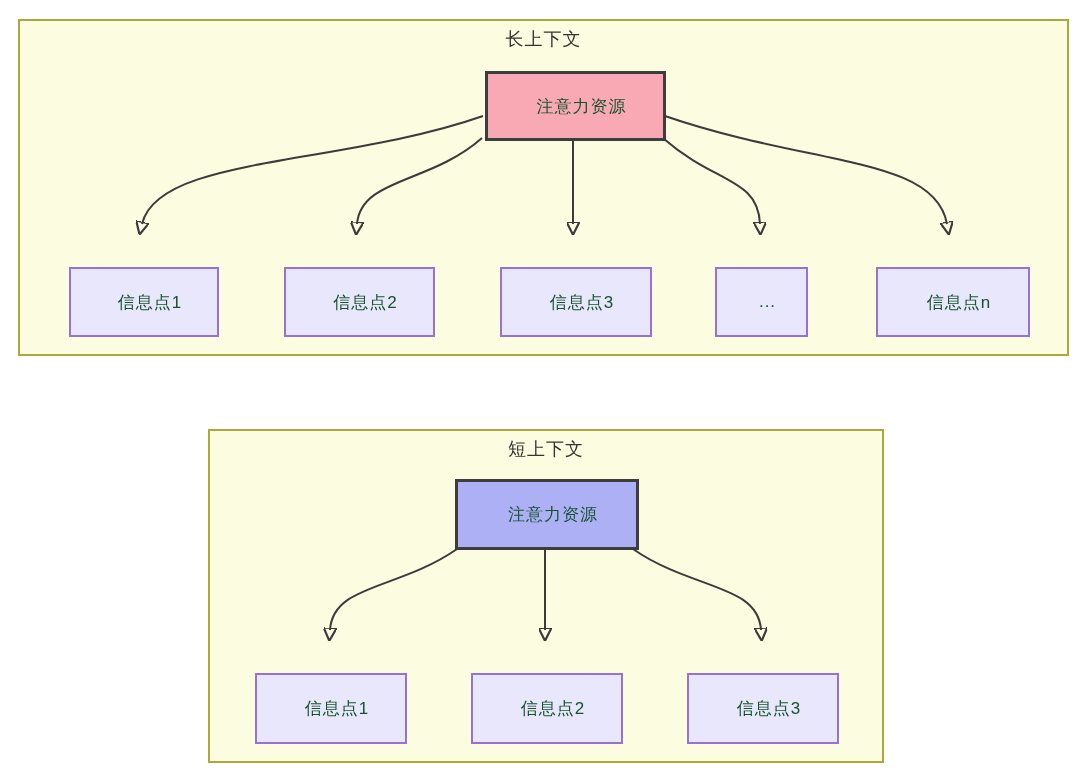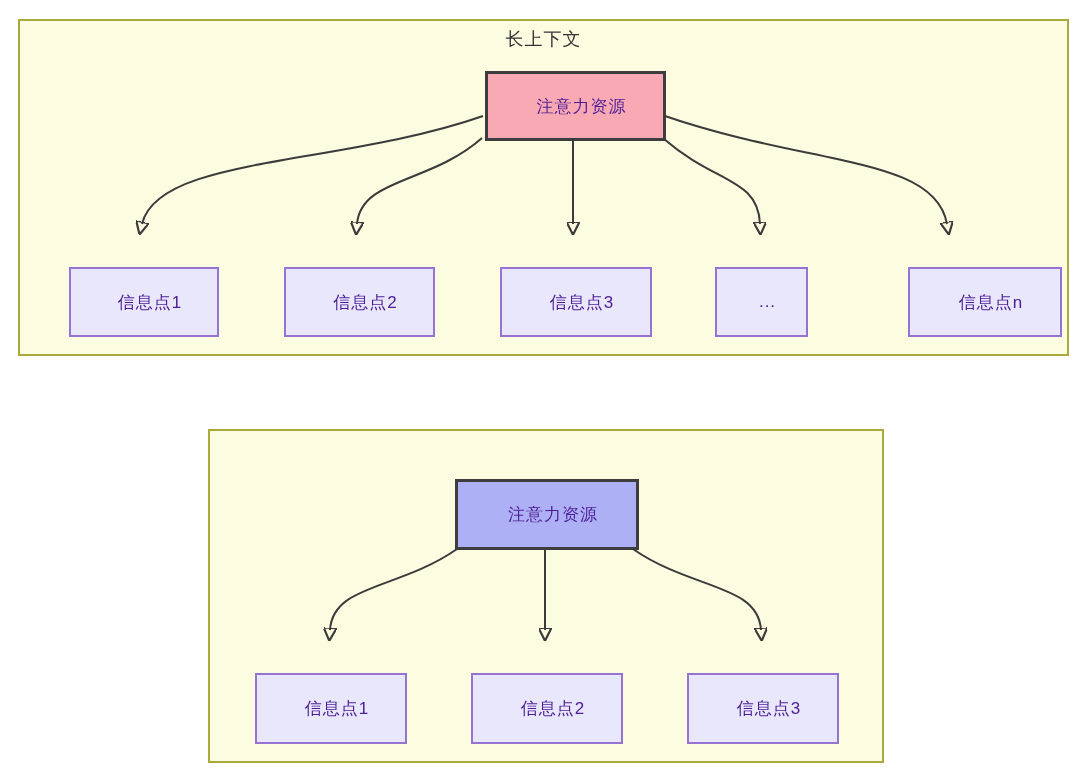--- a/index.html
+++ b/index.html
@@ -32,40 +32,40 @@
     color: #333333;
     letter-spacing: 1px;
   }
   .node {
     position: absolute;
     box-sizing: border-box;
     display: flex;
     align-items: center;
     justify-content: center;
     font-size: 17px;
-    color: #4c1d95;
+    color: #14532d;
     letter-spacing: 1px;
     padding-left: 12px;
   }
   .attention {
     border: 3px solid #3d3d3d;
   }
   .attention-long  { left: 465px; top: 50px; width: 181px; height: 70px; background: #f9a9b4; }
   .attention-short { left: 245px; top: 48px; width: 184px; height: 71px; background: #aeb0f6; }
   .info {
     background: #e9e7fc;
     border: 2px solid #9673d2;
     margin-top: 28px;
   }
   
   .l-n1 { left: 49px;  top: 218px; width: 150px; height: 70px; }
   .l-n2 { left: 264px; top: 218px; width: 151px; height: 70px; }
   .l-n3 { left: 480px; top: 218px; width: 152px; height: 70px; }
   .l-n4 { left: 695px; top: 218px; width: 93px;  height: 70px; }
-  .l-n5 { left: 888px; top: 218px; width: 154px; height: 70px; }
+  .l-n5 { left: 856px; top: 218px; width: 154px; height: 70px; }
   
   .s-n1 { left: 45px;  top: 214px; width: 152px; height: 71px; }
   .s-n2 { left: 261px; top: 214px; width: 152px; height: 71px; }
   .s-n3 { left: 477px; top: 214px; width: 152px; height: 71px; }
   .edges {
     position: absolute;
     left: 0; top: 0;
     width: 1080px;
     height: 774px;
     pointer-events: none;
@@ -85,20 +85,21 @@
     <div class="panel-title">长上下文</div>
     <div class="node attention attention-long">注意力资源</div>
     <div class="node info l-n1">信息点1</div>
     <div class="node info l-n2">信息点2</div>
     <div class="node info l-n3">信息点3</div>
     <div class="node info l-n4">...</div>
     <div class="node info l-n5">信息点n</div>
   </div>
 
   <div class="panel panel-short">
+    <div class="panel-title">短上下文</div>
     <div class="node attention attention-short">注意力资源</div>
     <div class="node info s-n1">信息点1</div>
     <div class="node info s-n2">信息点2</div>
     <div class="node info s-n3">信息点3</div>
   </div>
 
   <svg class="edges" viewBox="0 0 1080 774" xmlns="http://www.w3.org/2000/svg">
     <defs>
       <marker id="arrowhead" markerUnits="userSpaceOnUse" markerWidth="13" markerHeight="13" viewBox="0 0 12 12" refX="2" refY="6" orient="auto">
         <path d="M0,0 L12,6 L0,12 z" fill="#3b3b3b" stroke="none"></path>

